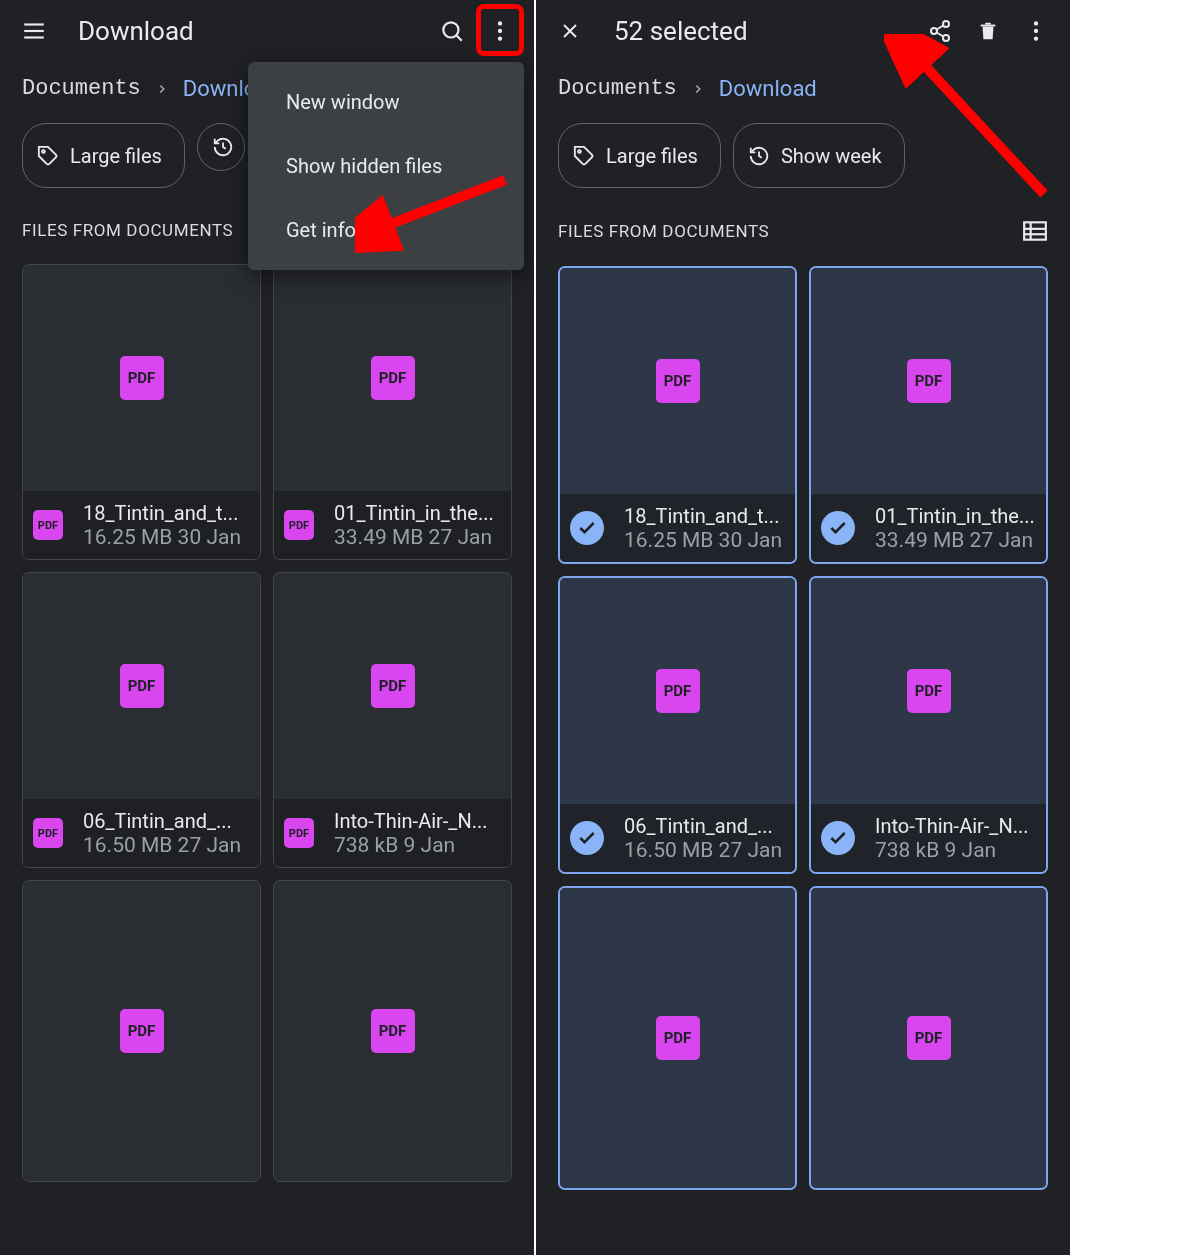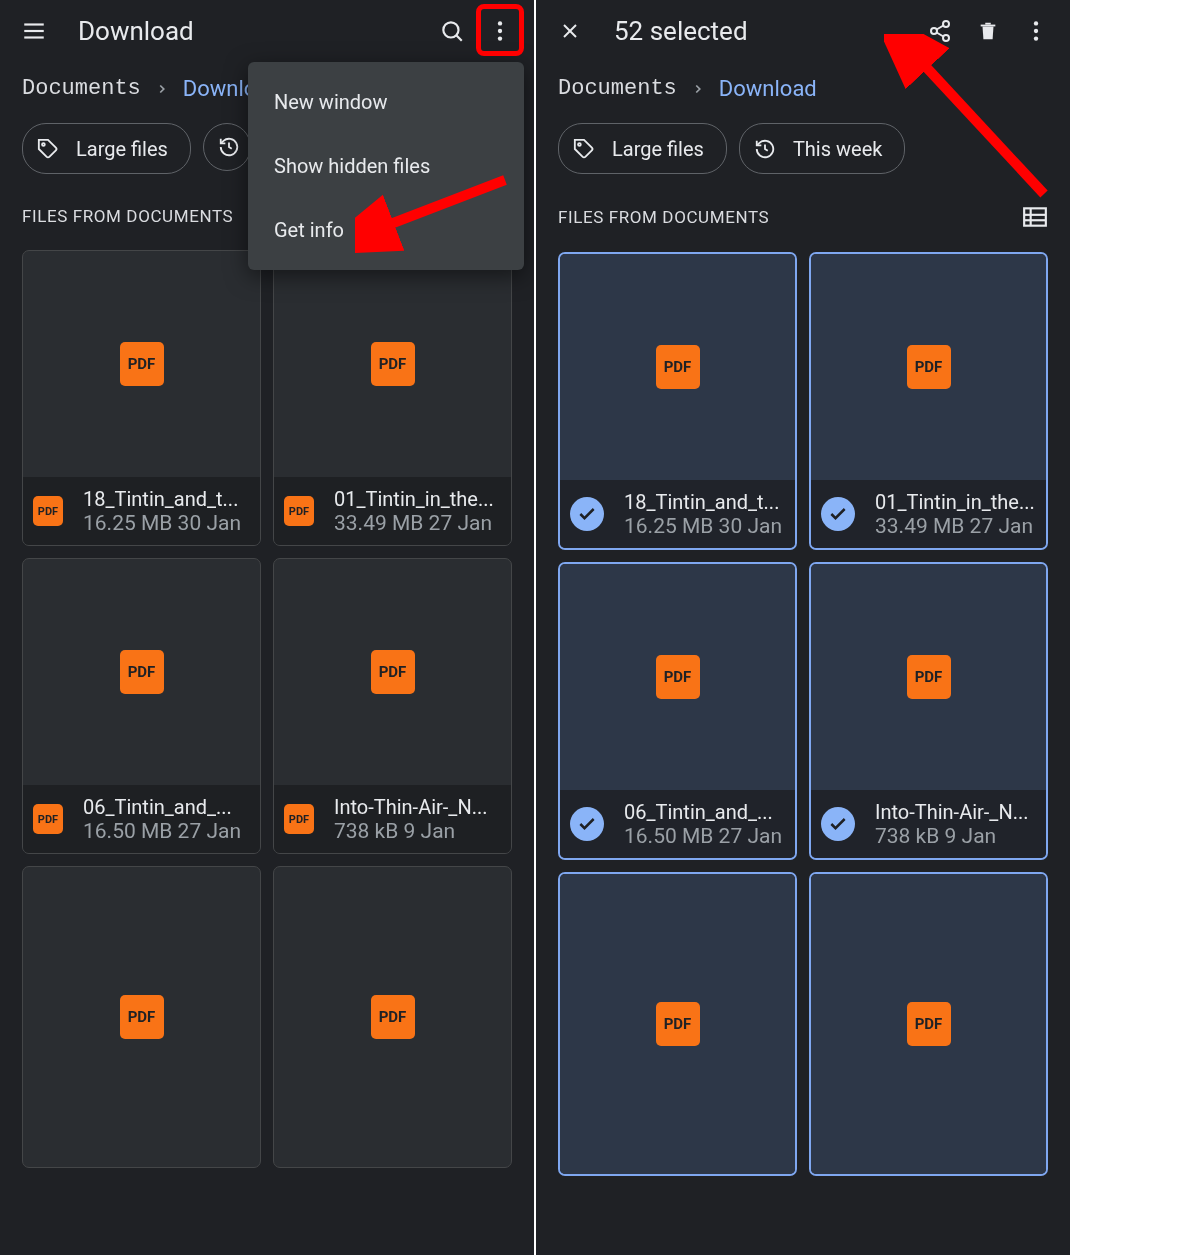--- a/index.html
+++ b/index.html
@@ -56,24 +56,24 @@
   .crumb-txt { color: #dadce0; font-family: Liberation Mono, monospace; }
   .chevron { color: #9aa0a6; }
   .chips {
     display: flex;
     gap: 12px;
     padding: 16px 22px 0;
   }
   .chip {
     display: flex;
     align-items: center;
-    gap: 17px;
+    gap: 11px;
     border: 1px solid #5f6368;
     border-radius: 24px;
-    height: 51px;
+    height: 65px;
     padding: 0 22px 0 14px;
     font-size: 20px;
     color: #e8eaed;
     cursor: pointer;
   }
   .chip-partial {
     border: 1px solid #5f6368;
     border-radius: 24px;
     height: 48px;
     width: 48px;
@@ -112,21 +112,21 @@
     height: 226px;
     display: flex;
     align-items: center;
     justify-content: center;
   }
   .tile.selected .thumb { background: #2d3748; }
   .pdf-badge {
     width: 44px;
     height: 44px;
     border-radius: 5px;
-    background: #f97316;
+    background: #d946ef;
     color: #1f2125;
     font-weight: 700;
     font-size: 15px;
     display: flex;
     align-items: center;
     justify-content: center;
   }
   .pdf-badge.sm {
     width: 30px;
     height: 30px;
@@ -165,21 +165,21 @@
   }
   .tile.lastrow .thumb { height: 300px; }
   .menu {
     position: absolute;
     top: 62px;
     right: 10px;
     width: 276px;
     background: #3c4043;
     border-radius: 6px;
     box-shadow: 0 6px 22px rgba(0,0,0,0.5);
-    padding: 8px 4px;
+    padding: 8px 16px;
     z-index: 5;
   }
   .menu-item {
     padding: 20px 22px;
     font-size: 20px;
     color: #e8eaed;
     cursor: pointer;
   }
   .hl-box {
     position: absolute;
@@ -396,21 +396,21 @@
       <span>Large files</span>
     </div>
     <div class="chip">
       <span>
         <svg width="22" height="22" viewBox="0 0 24 24" fill="none" stroke="#e8eaed" stroke-width="2">
               <path d="M3 12a9 9 0 1 0 3-6.7L3 8"></path>
               <polyline points="3 3 3 8 8 8"></polyline>
               <polyline points="12 7 12 12 15 14"></polyline>
             </svg>
       </span>
-      <span>This week</span>
+      <span>Show week</span>
     </div>
   </div>
 
   <div class="section-head">
     <span>FILES FROM DOCUMENTS</span>
     <span class="sp"></span>
     <span>
       <svg width="26" height="22" viewBox="0 0 24 20" fill="none" stroke="#e8eaed" stroke-width="2">
             <rect x="2" y="2" width="20" height="16"></rect>
             <line x1="2" y1="8" x2="22" y2="8"></line>

